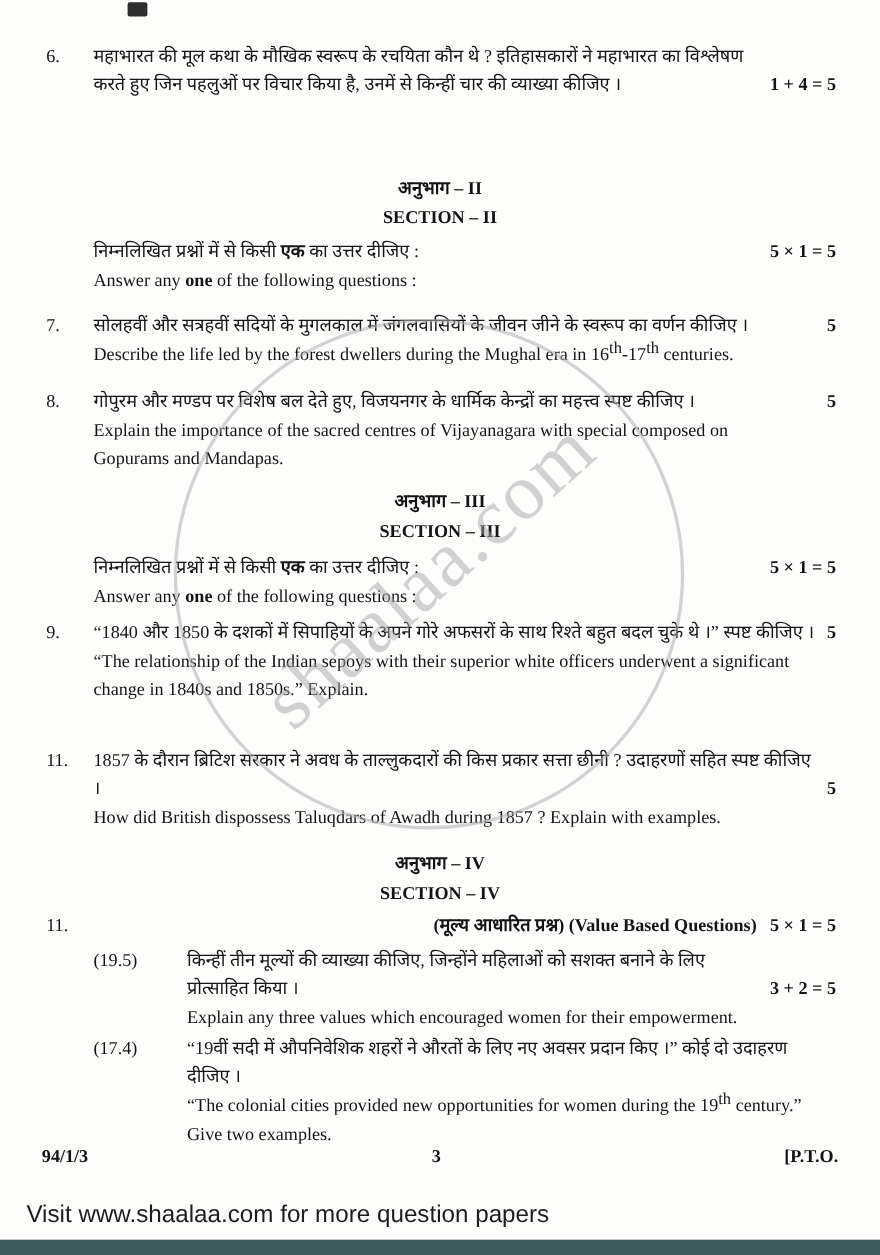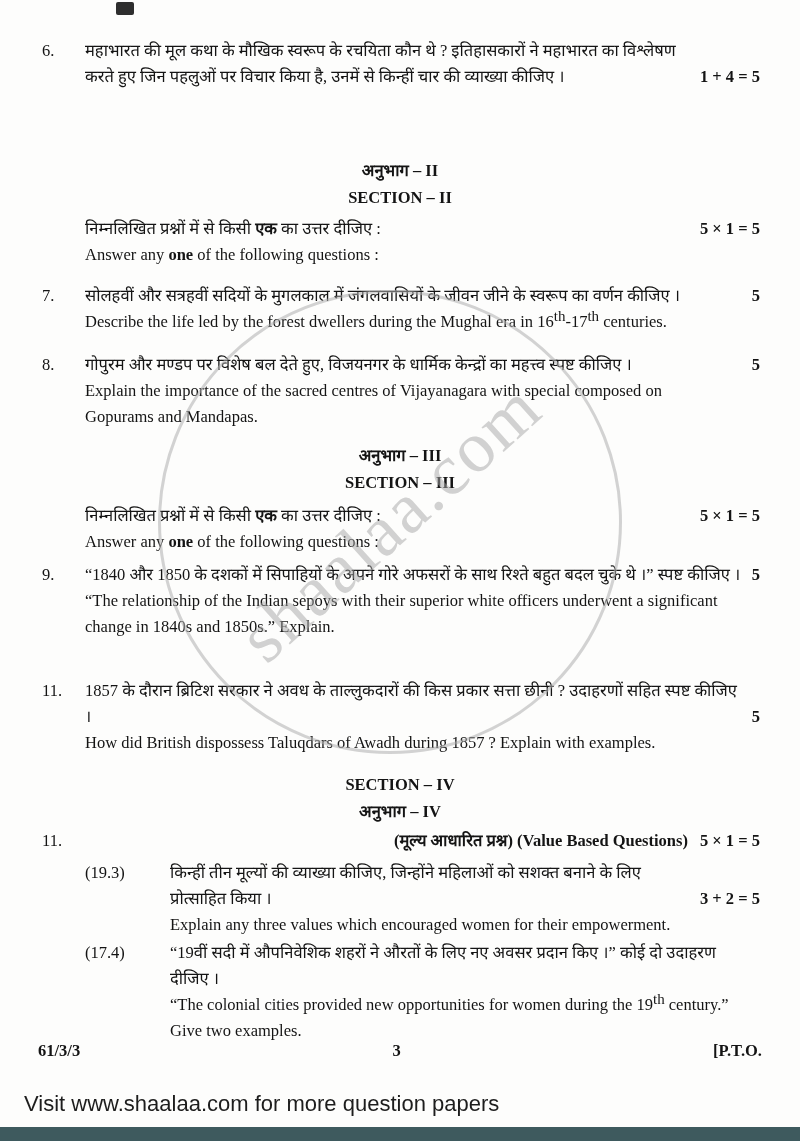--- a/index.html
+++ b/index.html
@@ -197,53 +197,53 @@
     <div class="qbody">
       <div class="hrow">
         <p class="hindi">1857 के दौरान ब्रिटिश सरकार ने अवध के ताल्लुकदारों की किस प्रकार सत्ता छीनी ? उदाहरणों सहित स्पष्ट कीजिए ।</p>
         <span class="marks">5</span>
       </div>
       <p class="english">How did British dispossess Taluqdars of Awadh during 1857 ? Explain with examples.</p>
     </div>
   </div>
 
   <div class="sec-head" style="top:772px">
+    <p>अनुभाग – IV</p>
     <p>SECTION – IV</p>
-    <p>अनुभाग – IV</p>
   </div>
 
   <div class="q" style="top:828px">
     <div class="qnum">11.</div>
     <div class="q11-title">(मूल्य आधारित प्रश्न) (Value Based Questions)</div>
     <span class="marks">5 × 1 = 5</span>
   </div>
 
   <div class="sub" style="top:860px">
-    <div class="subnum">(19.3)</div>
+    <div class="subnum">(19.5)</div>
     <div class="qbody">
       <div class="hrow">
         <p class="hindi">किन्हीं तीन मूल्यों की व्याख्या कीजिए, जिन्होंने महिलाओं को सशक्त बनाने के लिए प्रोत्साहित किया ।</p>
         <span class="marks">3 + 2 = 5</span>
       </div>
       <p class="english">Explain any three values which encouraged women for their empowerment.</p>
     </div>
   </div>
 
   <div class="sub" style="top:940px">
     <div class="subnum">(17.4)</div>
     <div class="qbody">
       <div class="hrow">
         <p class="hindi">“19वीं सदी में औपनिवेशिक शहरों ने औरतों के लिए नए अवसर प्रदान किए ।” कोई दो उदाहरण दीजिए ।</p>
       </div>
       <p class="english"><span>“The colonial cities provided new opportunities for women during the 19</span><sup>th</sup><span> century.” Give two examples.</span></p>
     </div>
   </div>
 
   <div class="footer">
-    <span>61/3/3</span>
+    <span>94/1/3</span>
     <span class="center">3</span>
     <span>[P.T.O.</span>
   </div>
 
   <div class="watermark">
     <span class="wm-text">shaalaa.com</span>
   </div>
 
   <div class="banner">Visit www.shaalaa.com for more question papers</div>
   <div class="bottombar" style="background: rgb(62, 90, 94);"></div>

